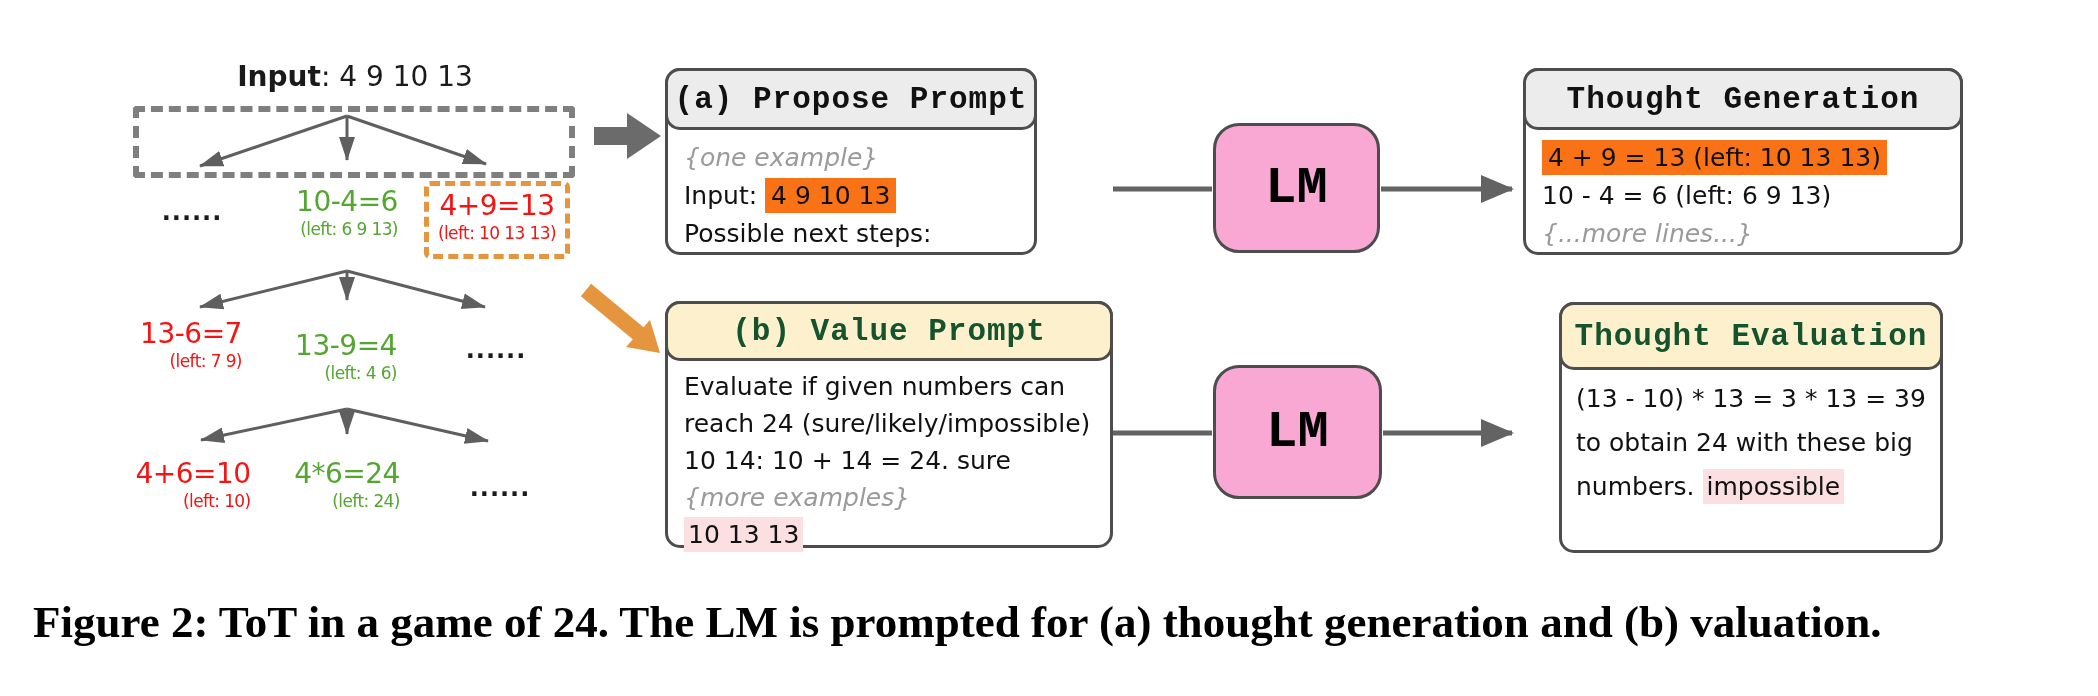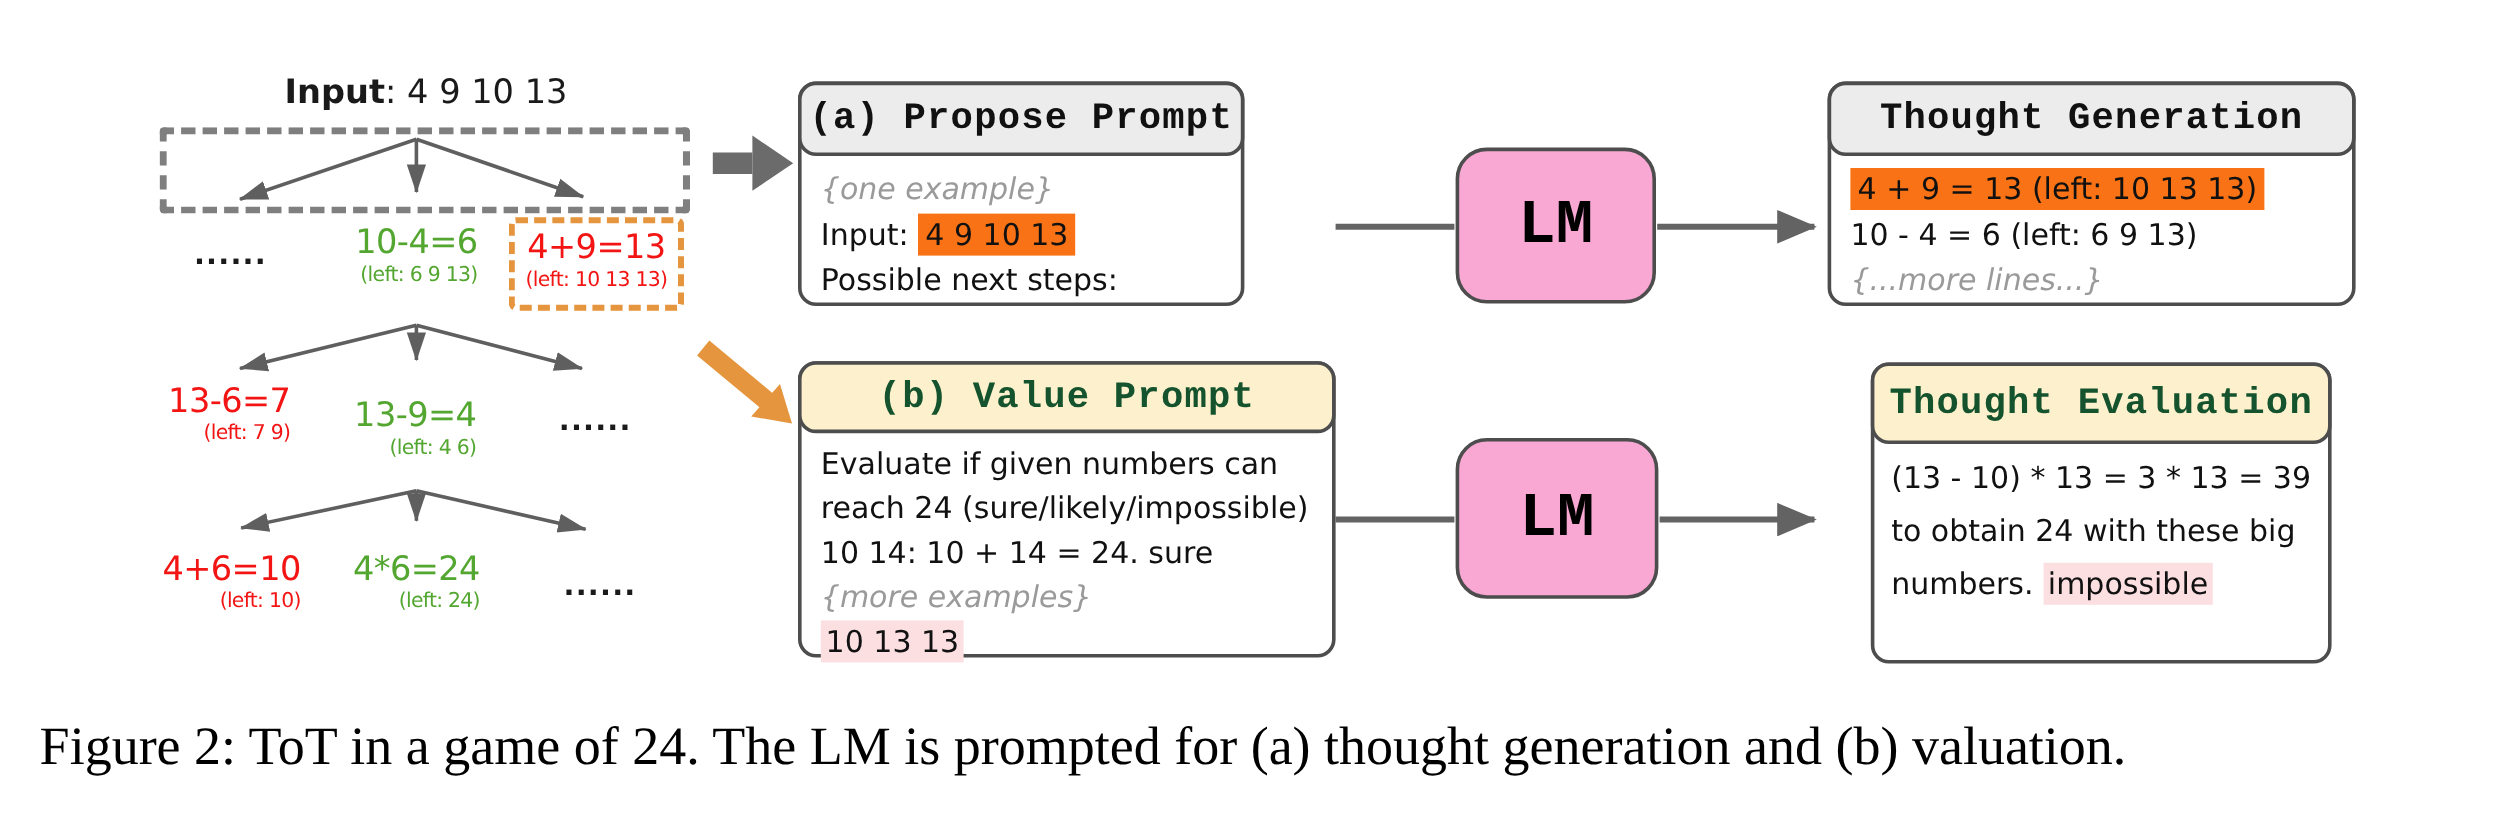--- a/index.html
+++ b/index.html
@@ -90,21 +90,21 @@
     font-family: "Liberation Mono", "DejaVu Sans Mono", monospace;
     font-weight: bold; font-size: 52px; color: #000000;
   }
   .lm-top { left: 1213px; top: 123px; width: 167px; height: 130px; }
   .lm-bottom { left: 1213px; top: 365px; width: 169px; height: 134px; }
 
   
   .caption {
     position: absolute; left: 33px; top: 596px; width: 2050px;
     font-family: "Liberation Serif", "DejaVu Serif", serif;
-    font-size: 45px; color: #000000; white-space: nowrap;
+    font-size: 45px; color: #000000; white-space: nowrap; font-weight: bold;
   }
 </style>
 </head>
 <body>
 
 <div class="fig">
 
   <svg class="overlay" viewBox="0 0 2098 696">
     <defs>
       <marker id="mt" markerUnits="userSpaceOnUse" markerWidth="26" markerHeight="20" refX="23" refY="10" orient="auto">

